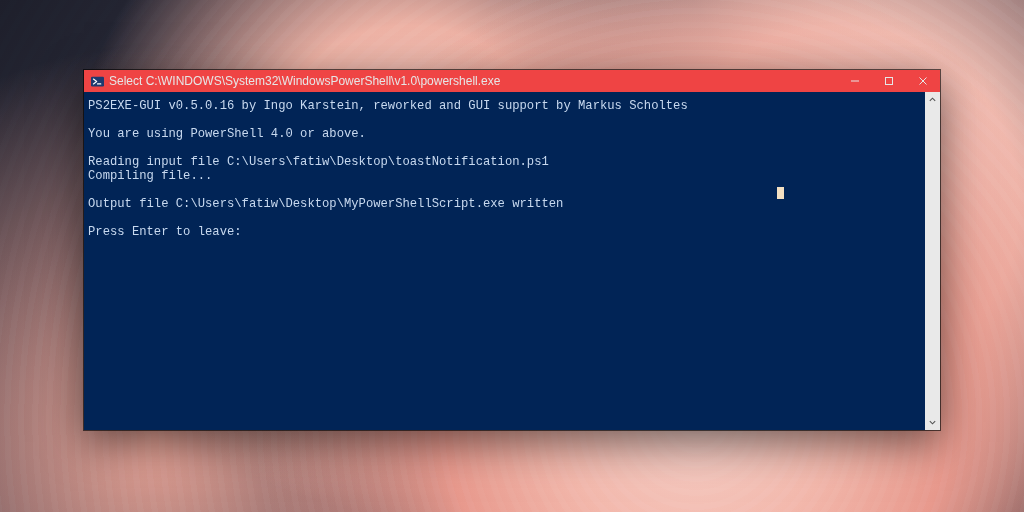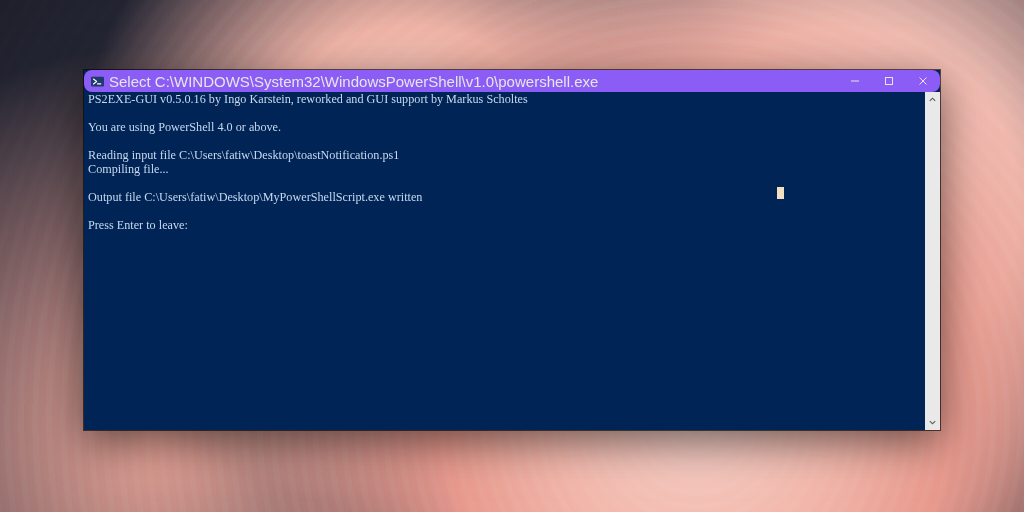--- a/index.html
+++ b/index.html
@@ -33,26 +33,25 @@
   .window {
     position: absolute;
     left: 84px; top: 70px;
     width: 856px; height: 360px;
     box-shadow: 0 12px 40px rgba(0,0,0,0.55), 0 0 0 1px rgba(0,0,0,0.6);
     display: flex; flex-direction: column;
     background: #012456;
   }
   .titlebar {
     height: 22px;
-    background: #8b5cf6;
+    background: #ef4444;
     display: flex; align-items: center;
     color: #e6e6e6;
-    font-size: 15px;
+    font-size: 12px;
     user-select: none;
-    border-radius: 8px;
   }
   .titlebar .appicon {
     width: 14px; height: 14px;
     margin: 0 5px 0 6px;
     display: inline-flex; align-items: center; justify-content: center;
   }
   .titlebar .title { flex: 0 1 auto; white-space: nowrap; overflow: hidden; text-overflow: ellipsis; }
   .titlebar .spacer { flex: 1; }
   .winbtn {
     width: 34px; height: 22px;
@@ -63,22 +62,22 @@
 
   
   .console-wrap {
     flex: 1;
     display: flex;
     background: #012456;
     position: relative;
   }
   .console {
     flex: 1;
-    padding: 0 4px 2px 4px;
-    font-family: Liberation Serif, serif;
+    padding: 7px 4px 2px 4px;
+    font-family: Liberation Mono, monospace;
     font-size: 12.2px;
     line-height: 14px;
     color: #c8d9ef;
     white-space: pre;
     overflow: hidden;
   }
   .console .line { display: block; min-height: 14px; }
 
   .caret {
     position: absolute;

